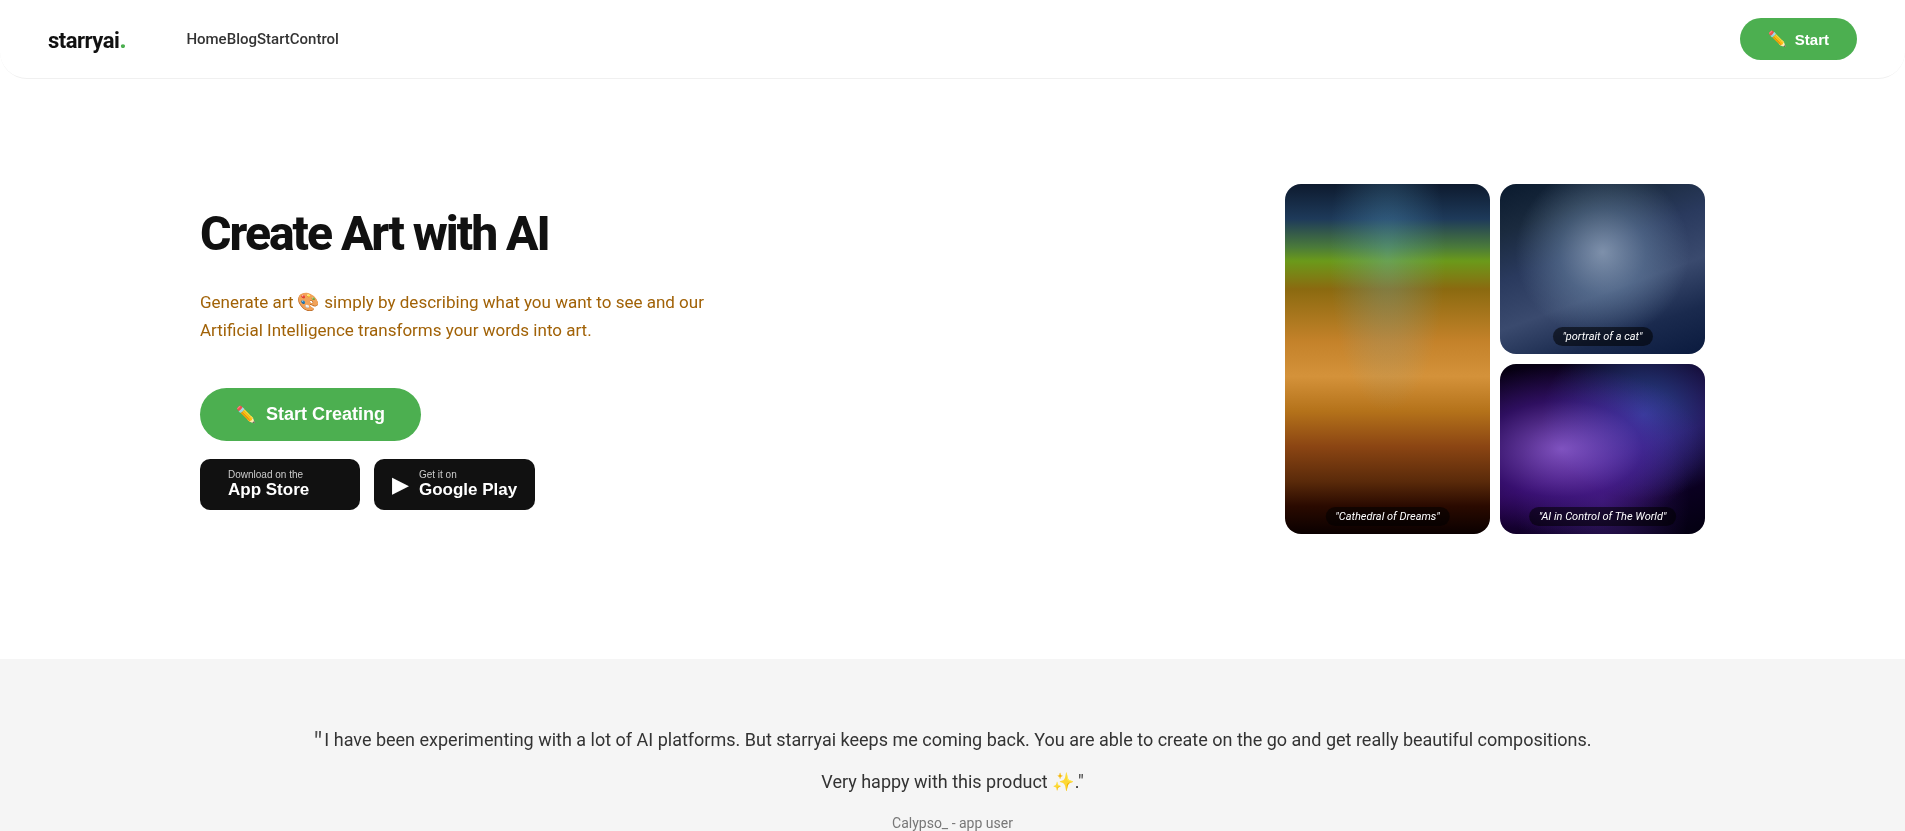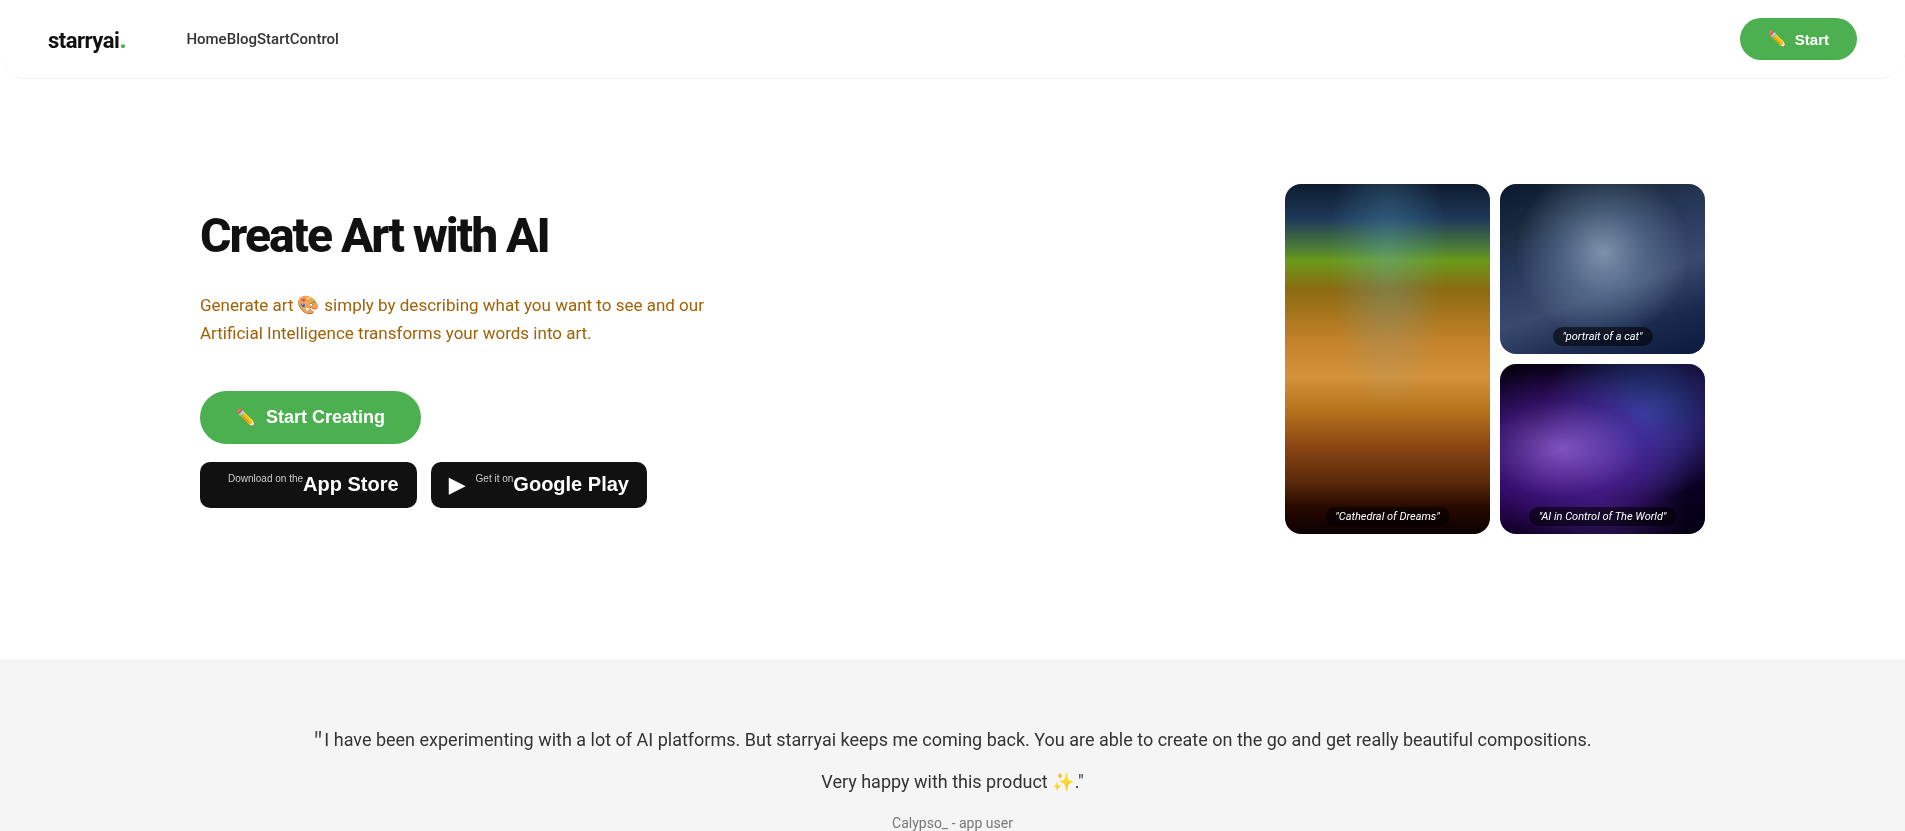--- a/index.html
+++ b/index.html
@@ -47,23 +47,23 @@
       padding: 16px 36px; font-size: 18px; font-weight: 700; cursor: pointer;
       display: inline-flex; align-items: center; gap: 10px; width: fit-content;
     }
     .store-buttons { display: flex; gap: 14px; }
     .store-btn {
       background: #111; color: #fff; border: none; border-radius: 10px;
       padding: 10px 18px; cursor: pointer; display: flex; align-items: center;
       gap: 10px; min-width: 160px;
     }
     .store-btn-icon { font-size: 22px; }
-    .store-btn-text { display: flex; flex-direction: row; text-align: left; justify-content: space-between; }
+    .store-btn-text { display: flex; flex-direction: column; text-align: left; justify-content: space-between; }
     .store-btn-sub { font-size: 10px; color: #ccc; }
-    .store-btn-name { font-size: 20px; font-weight: 700; }
+    .store-btn-name { font-size: 17px; font-weight: 700; }
 
     
     .hero-right {
       display: grid; grid-template-columns: 1fr 1fr; grid-template-rows: auto auto;
       gap: 10px; width: 420px; flex-shrink: 0;
     }
     .art-card {
       border-radius: 16px; overflow: hidden; position: relative;
       background: #222;
     }

